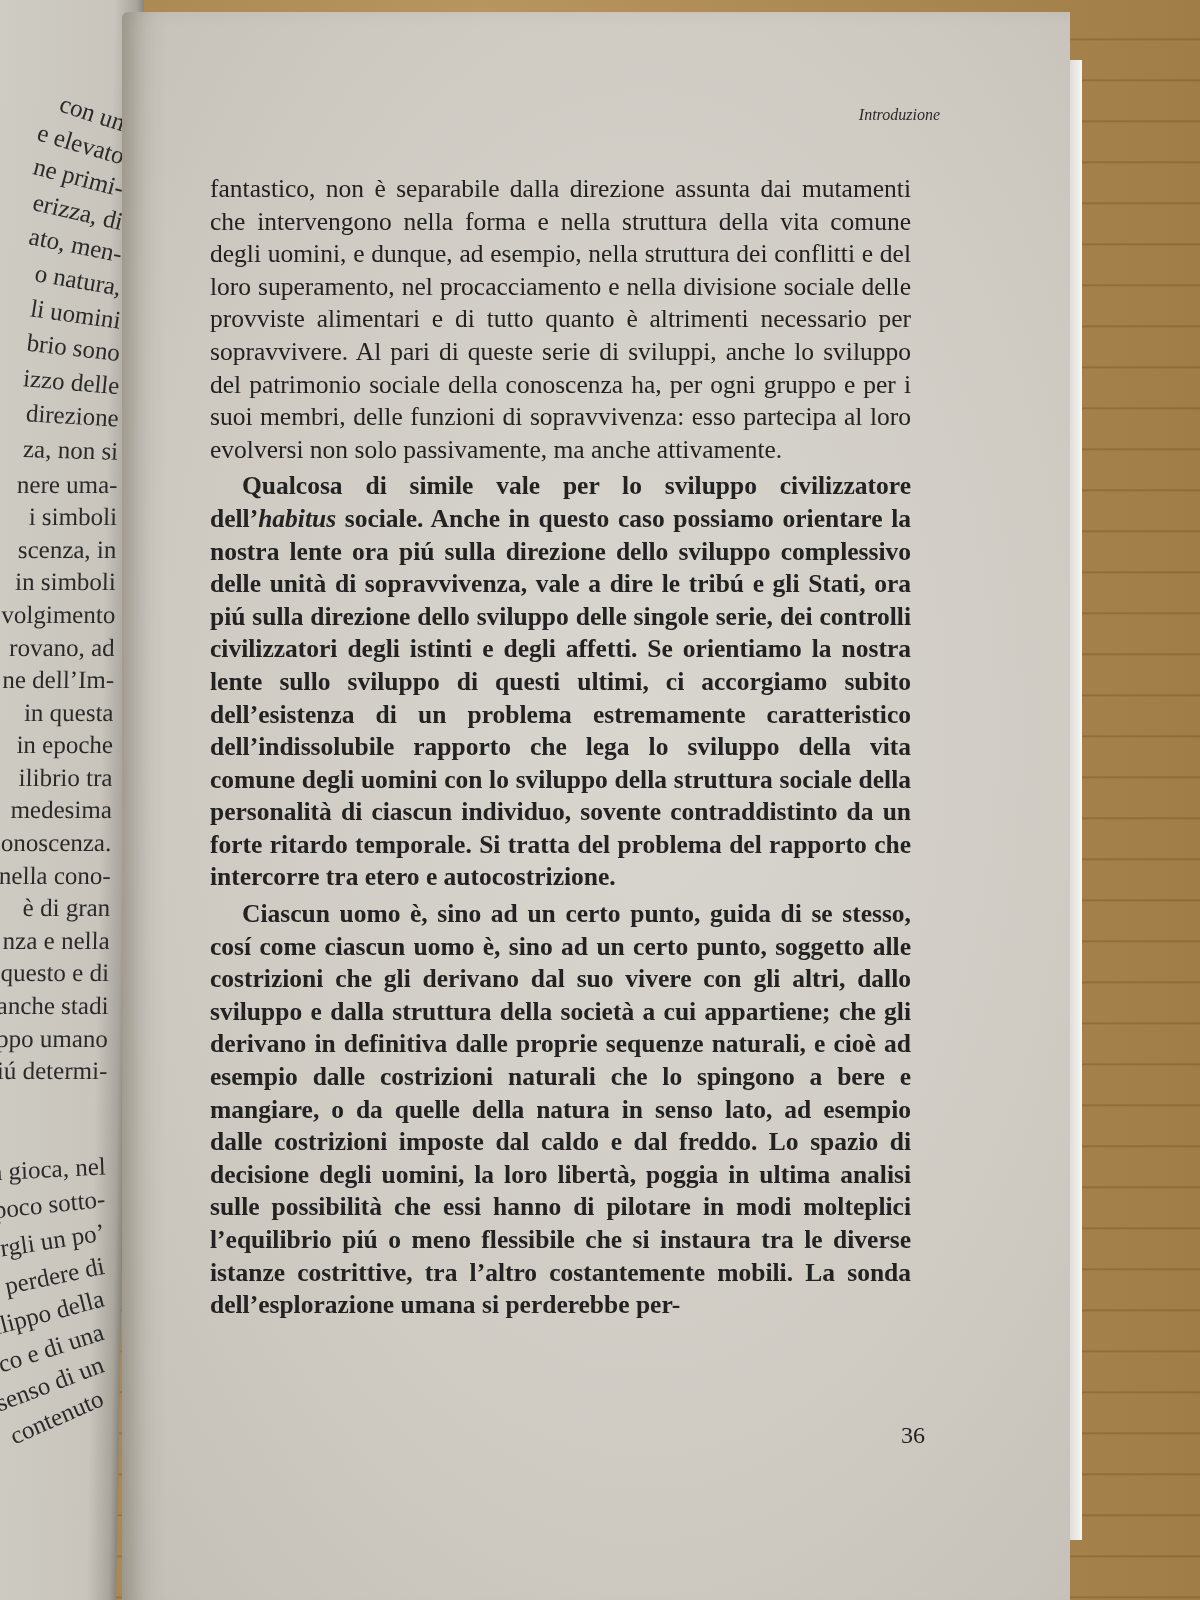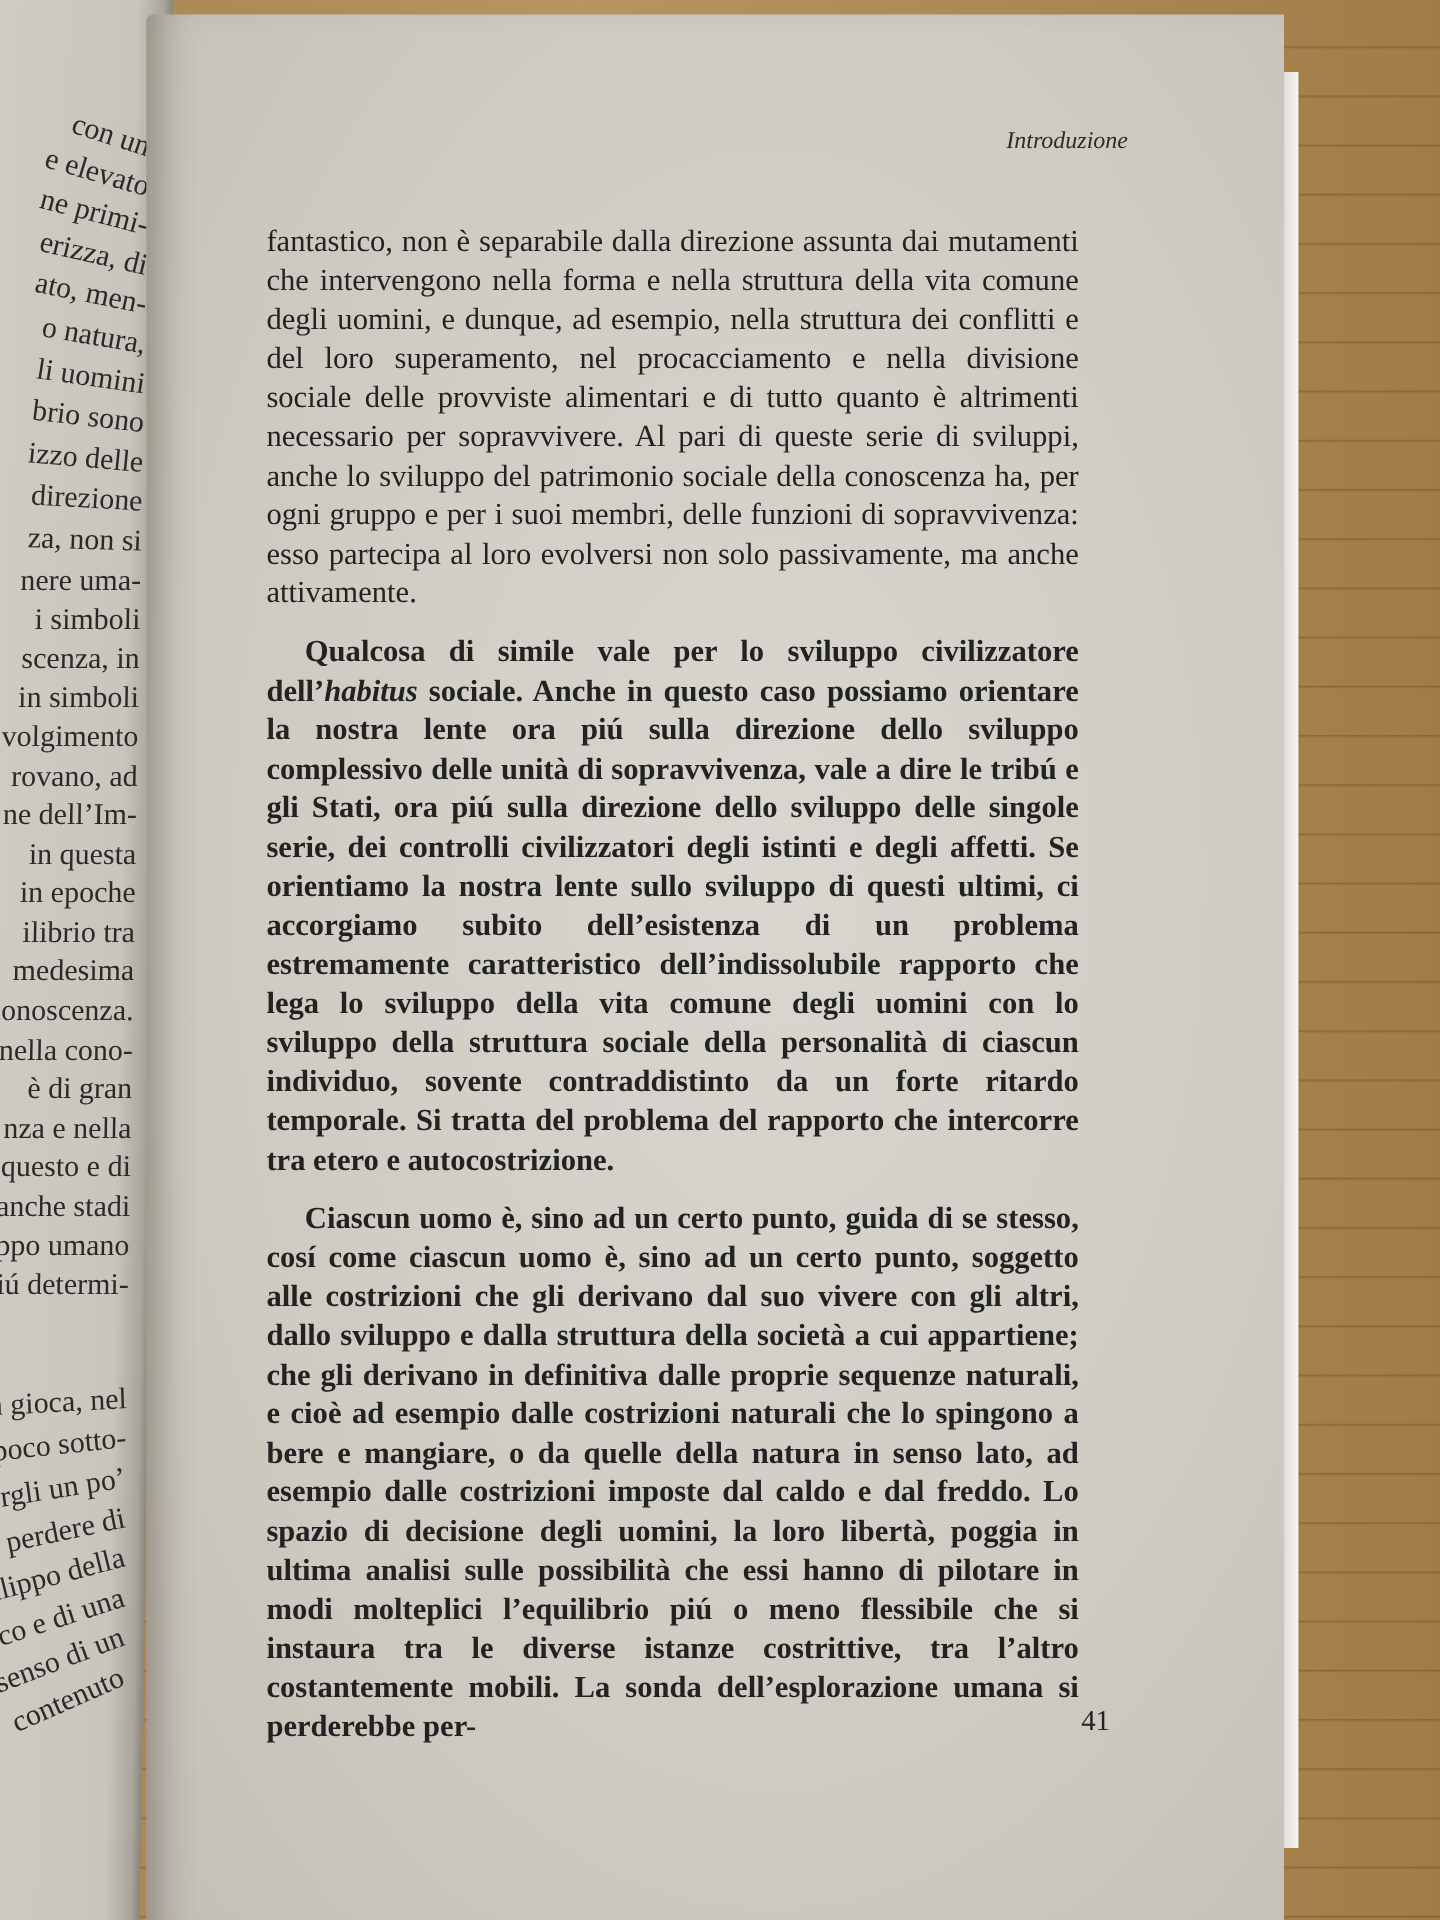--- a/index.html
+++ b/index.html
@@ -33,28 +33,28 @@
     border-right: 2px solid #f5f5f3;
   }
   .right-page {
     position: absolute; left: 122px; top: 12px; width: 948px; height: 1600px;
     background: radial-gradient(ellipse at 55% 45%, #d9d6cf 0%, #cfcbc3 60%, #c3bfb6 100%);
     box-shadow: inset 30px 0 30px -20px rgba(80,70,55,0.45);
     border-top-left-radius: 6px;
   }
   .running-head {
     position: absolute; right: 130px; top: 94px;
-    font-style: italic; font-size: 20px; color: #2b2b2b;
+    font-style: italic; font-size: 16px; color: #2b2b2b;
   }
   .body-text {
     position: absolute; left: 84px; top: 157px; width: 709px;
     font-size: 25.5px; line-height: 32.6px; color: #222;
     text-align: justify;
   }
-  .body-text p { margin: 16px; text-align-last: left; hyphens: manual; }
+  .body-text p { margin: 4px; text-align-last: left; hyphens: manual; }
   .body-text p.indent { text-indent: 32px; font-weight: bold; }
   .page-number {
     position: absolute; right: 145px; top: 1410px;
     font-size: 24px; color: #222;
   }
 </style>
 </head>
 <body>
 
 <div class="wood"></div>
@@ -107,14 +107,14 @@
 
 <div class="right-page">
   <div class="running-head">Introduzione</div>
 
   <div class="body-text">
     <p>fantastico, non è separabile dalla direzione assunta dai mutamenti che intervengono nella forma e nella struttura della vita comune degli uomini, e dunque, ad esempio, nella struttura dei conflitti e del loro superamento, nel procacciamento e nella divisione sociale delle provviste alimentari e di tutto quanto è altrimenti necessario per sopravvivere. Al pari di queste serie di sviluppi, anche lo sviluppo del patrimonio sociale della conoscenza ha, per ogni gruppo e per i suoi membri, delle funzioni di sopravvivenza: esso partecipa al loro evolversi non solo passivamente, ma anche attivamente.</p>
     <p class="indent"><span>Qualcosa di simile vale per lo sviluppo civilizzatore dell’</span><em>habitus</em><span> sociale. Anche in questo caso possiamo orientare la nostra lente ora piú sulla direzione dello sviluppo complessivo delle unità di sopravvivenza, vale a dire le tribú e gli Stati, ora piú sulla direzione dello sviluppo delle singole serie, dei controlli civilizzatori degli istinti e degli affetti. Se orientiamo la nostra lente sullo sviluppo di questi ultimi, ci accorgiamo subito dell’esistenza di un problema estremamente caratteristico dell’indissolubile rapporto che lega lo sviluppo della vita comune degli uomini con lo sviluppo della struttura sociale della personalità di ciascun individuo, sovente contraddistinto da un forte ritardo temporale. Si tratta del problema del rapporto che intercorre tra etero e autocostrizione.</span></p>
     <p class="indent">Ciascun uomo è, sino ad un certo punto, guida di se stesso, cosí come ciascun uomo è, sino ad un certo punto, soggetto alle costrizioni che gli derivano dal suo vivere con gli altri, dallo sviluppo e dalla struttura della società a cui appartiene; che gli derivano in definitiva dalle proprie sequenze naturali, e cioè ad esempio dalle costrizioni naturali che lo spingono a bere e mangiare, o da quelle della natura in senso lato, ad esempio dalle costrizioni imposte dal caldo e dal freddo. Lo spazio di decisione degli uomini, la loro libertà, poggia in ultima analisi sulle possibilità che essi hanno di pilotare in modi molteplici l’equilibrio piú o meno flessibile che si instaura tra le diverse istanze costrittive, tra l’altro costantemente mobili. La sonda dell’esplorazione umana si perderebbe per-</p>
   </div>
 
-  <div class="page-number">41</div>
+  <div class="page-number">36</div>
 </div>
 
 </body></html>

